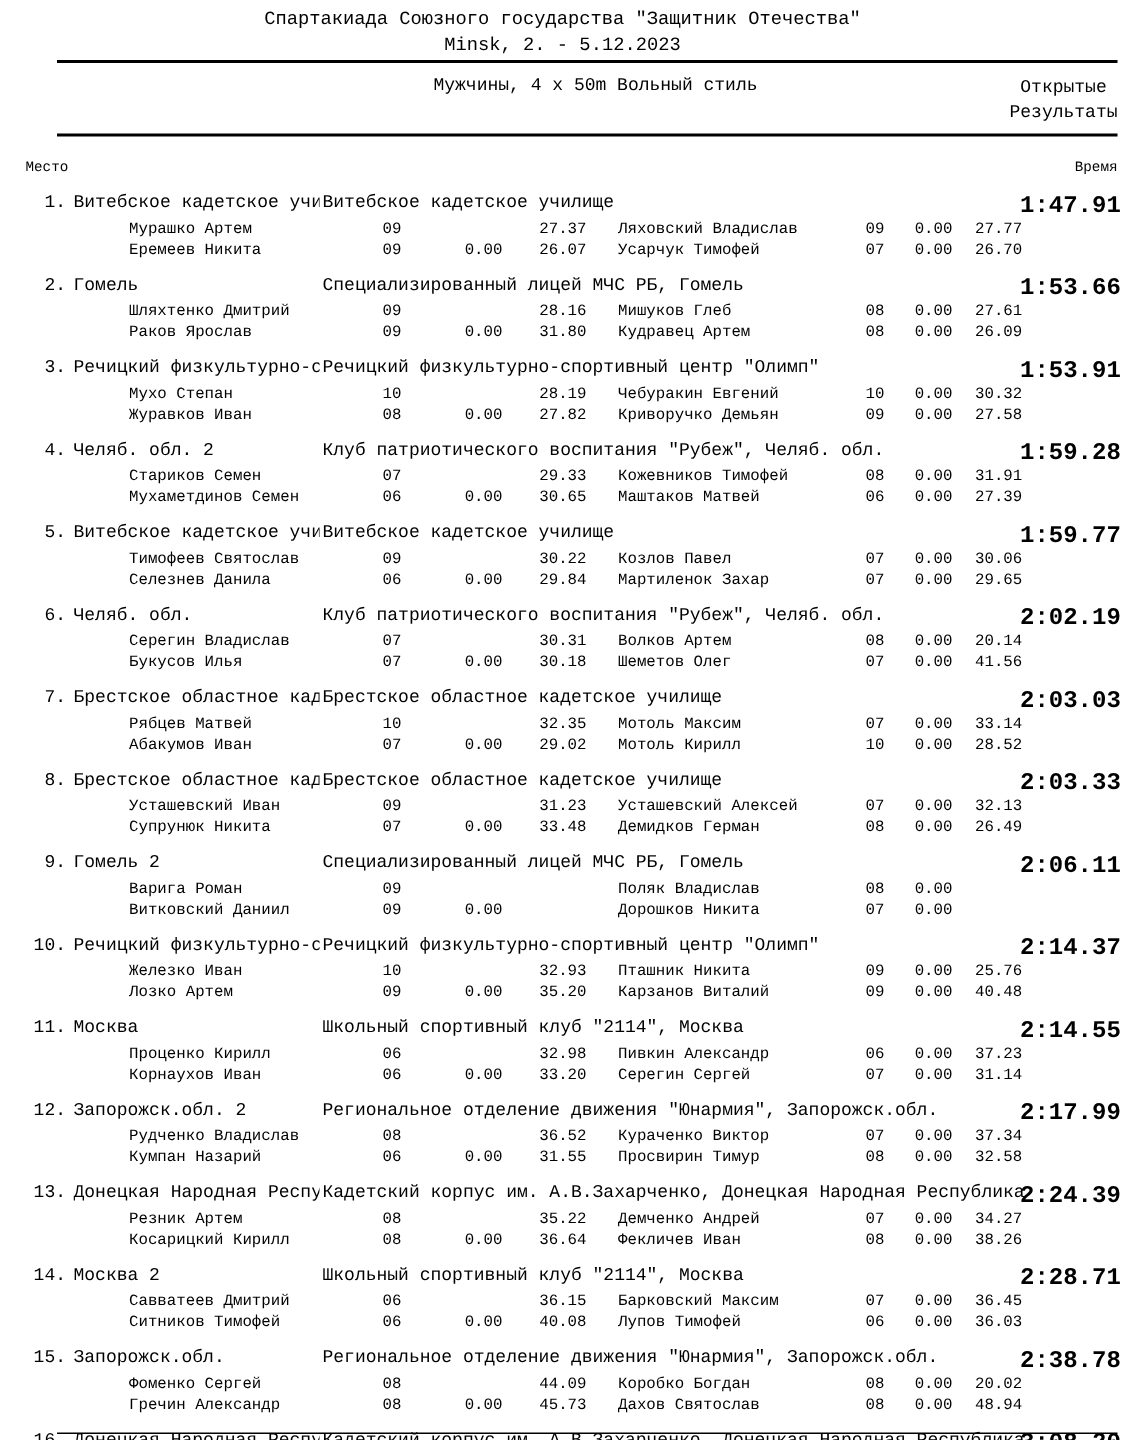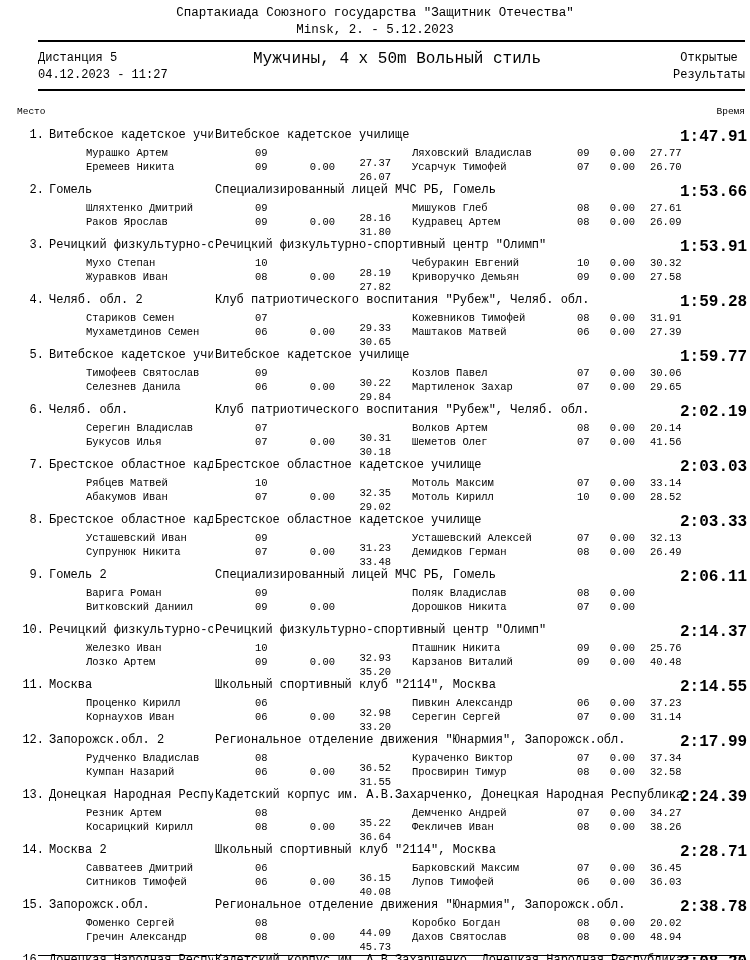--- a/index.html
+++ b/index.html
@@ -7,54 +7,50 @@
     position:relative; width:750px; height:960px; background:#fff;
     font-family:Liberation Mono, monospace; color:#000; overflow:hidden;
   }
   .title   { position:absolute; top:6px;  left:0; right:0; text-align:center; font-size:12.5px; }
   .subtitle{ position:absolute; top:23px; left:0; right:0; text-align:center; font-size:12.5px; }
   .rule    { position:absolute; left:38px; right:5px; border-top:2px solid #000; height:0; }
   .rule-top    { top:40px; }
   .rule-mid    { top:89px; }
   .rule-bottom { top:955px; border-top-width:1px; }
   .info-left   { position:absolute; top:50px; left:38px;  font-size:12px; line-height:17px; }
-  .info-center { position:absolute; top:50px; left:0; right:0; text-align:center; font-size:16px;padding-left:44px; }
+  .info-center { position:absolute; top:50px; left:0; right:0; text-align:center; font-size:12px;padding-left:44px; }
   .info-right  { position:absolute; top:50px; right:5px; text-align:center; font-size:12px; line-height:17px; }
   .cols-header { position:absolute; top:106px; left:5px; right:5px; font-size:9.5px;padding-left:12px; }
   .col-place { float:left; }
   .col-time  { float:right; }
   #entries { position:absolute; top:128px; left:0; right:0; }
   .entry { position:relative; margin-bottom:8px; }
   .team-line { position:relative; height:17px; font-size:12px; margin-bottom:2px; }
   .rank      { position:absolute; left:12px; width:32px; text-align:right; white-space:nowrap; }
   .team-short{ position:absolute; left:49px; width:164px; overflow:hidden; white-space:nowrap; }
   .team-club { position:absolute; left:215px; right:62px; overflow:hidden; white-space:nowrap; }
   .team-time { position:absolute; right:10px; width:60px; text-align:right; font-weight:bold; font-size:16px; }
   .swim-row { position:relative; height:14px; font-size:10.5px; }
   .s-name1 { position:absolute; left:86px;  width:165px; overflow:hidden; white-space:nowrap; }
   .s-yob1  { position:absolute; left:255px; width:26px; }
   .s-rt1   { position:absolute; left:291px; width:44px; text-align:right; }
-  .s-split1{ position:absolute; left:347px; width:44px; text-align:right;margin-top:10px; }
+  .s-split1{ position:absolute; left:347px; width:44px; text-align:right; }
   .s-name2 { position:absolute; left:412px; width:160px; overflow:hidden; white-space:nowrap; }
   .s-yob2  { position:absolute; left:577px; width:26px; }
   .s-rt2   { position:absolute; left:591px; width:44px; text-align:right; }
   .s-split2{ position:absolute; left:650px; width:44px; }
 </style>
 </head>
 <body>
 
 <div class="page">
   <div class="title">Спартакиада Союзного государства "Защитник Отечества"</div>
   <div class="subtitle">Minsk, 2. - 5.12.2023</div>
   <div class="rule rule-top"></div>
 
-  <div class="info-left">
-    <div>Дистанция 5</div>
-    <div>04.12.2023 - 11:27</div>
-  </div>
   <div class="info-center">Мужчины, 4 x 50m Вольный стиль</div>
   <div class="info-right">
     <div>Открытые</div>
     <div>Результаты</div>
   </div>
   <div class="rule rule-mid"></div>
 
   <div class="cols-header">
     <span class="col-place">Место</span>
     <span class="col-time">Время</span>

